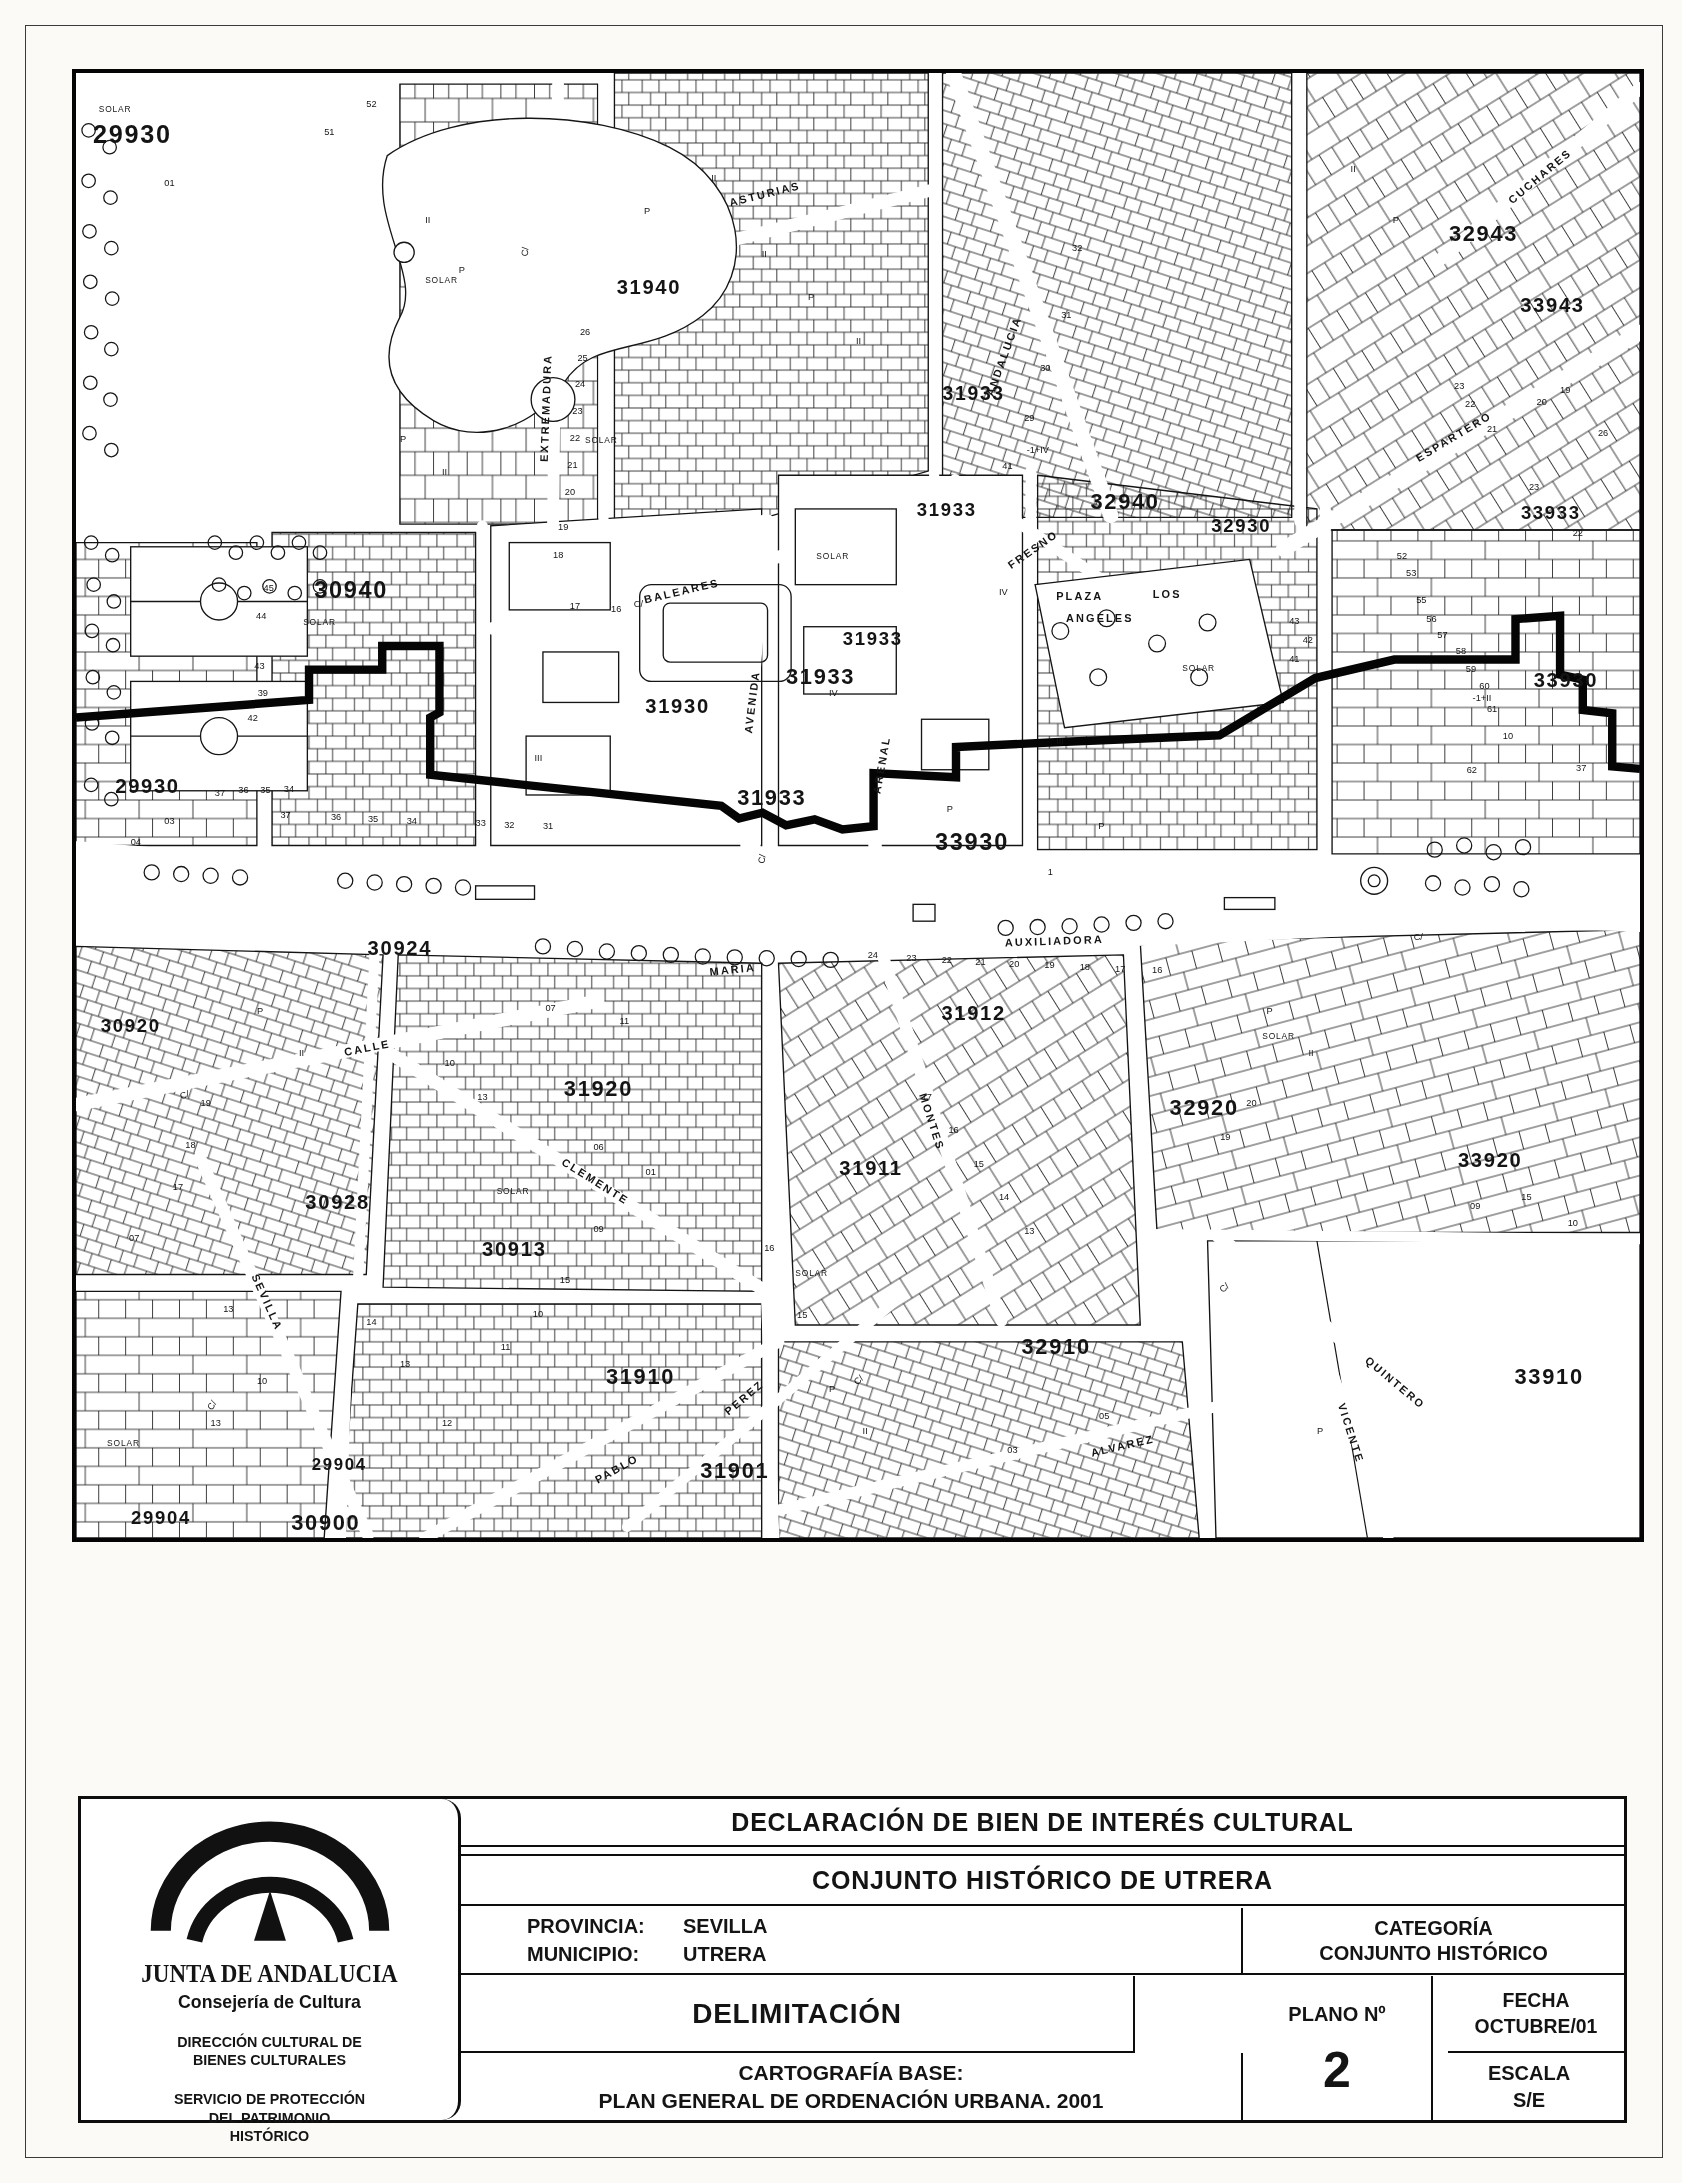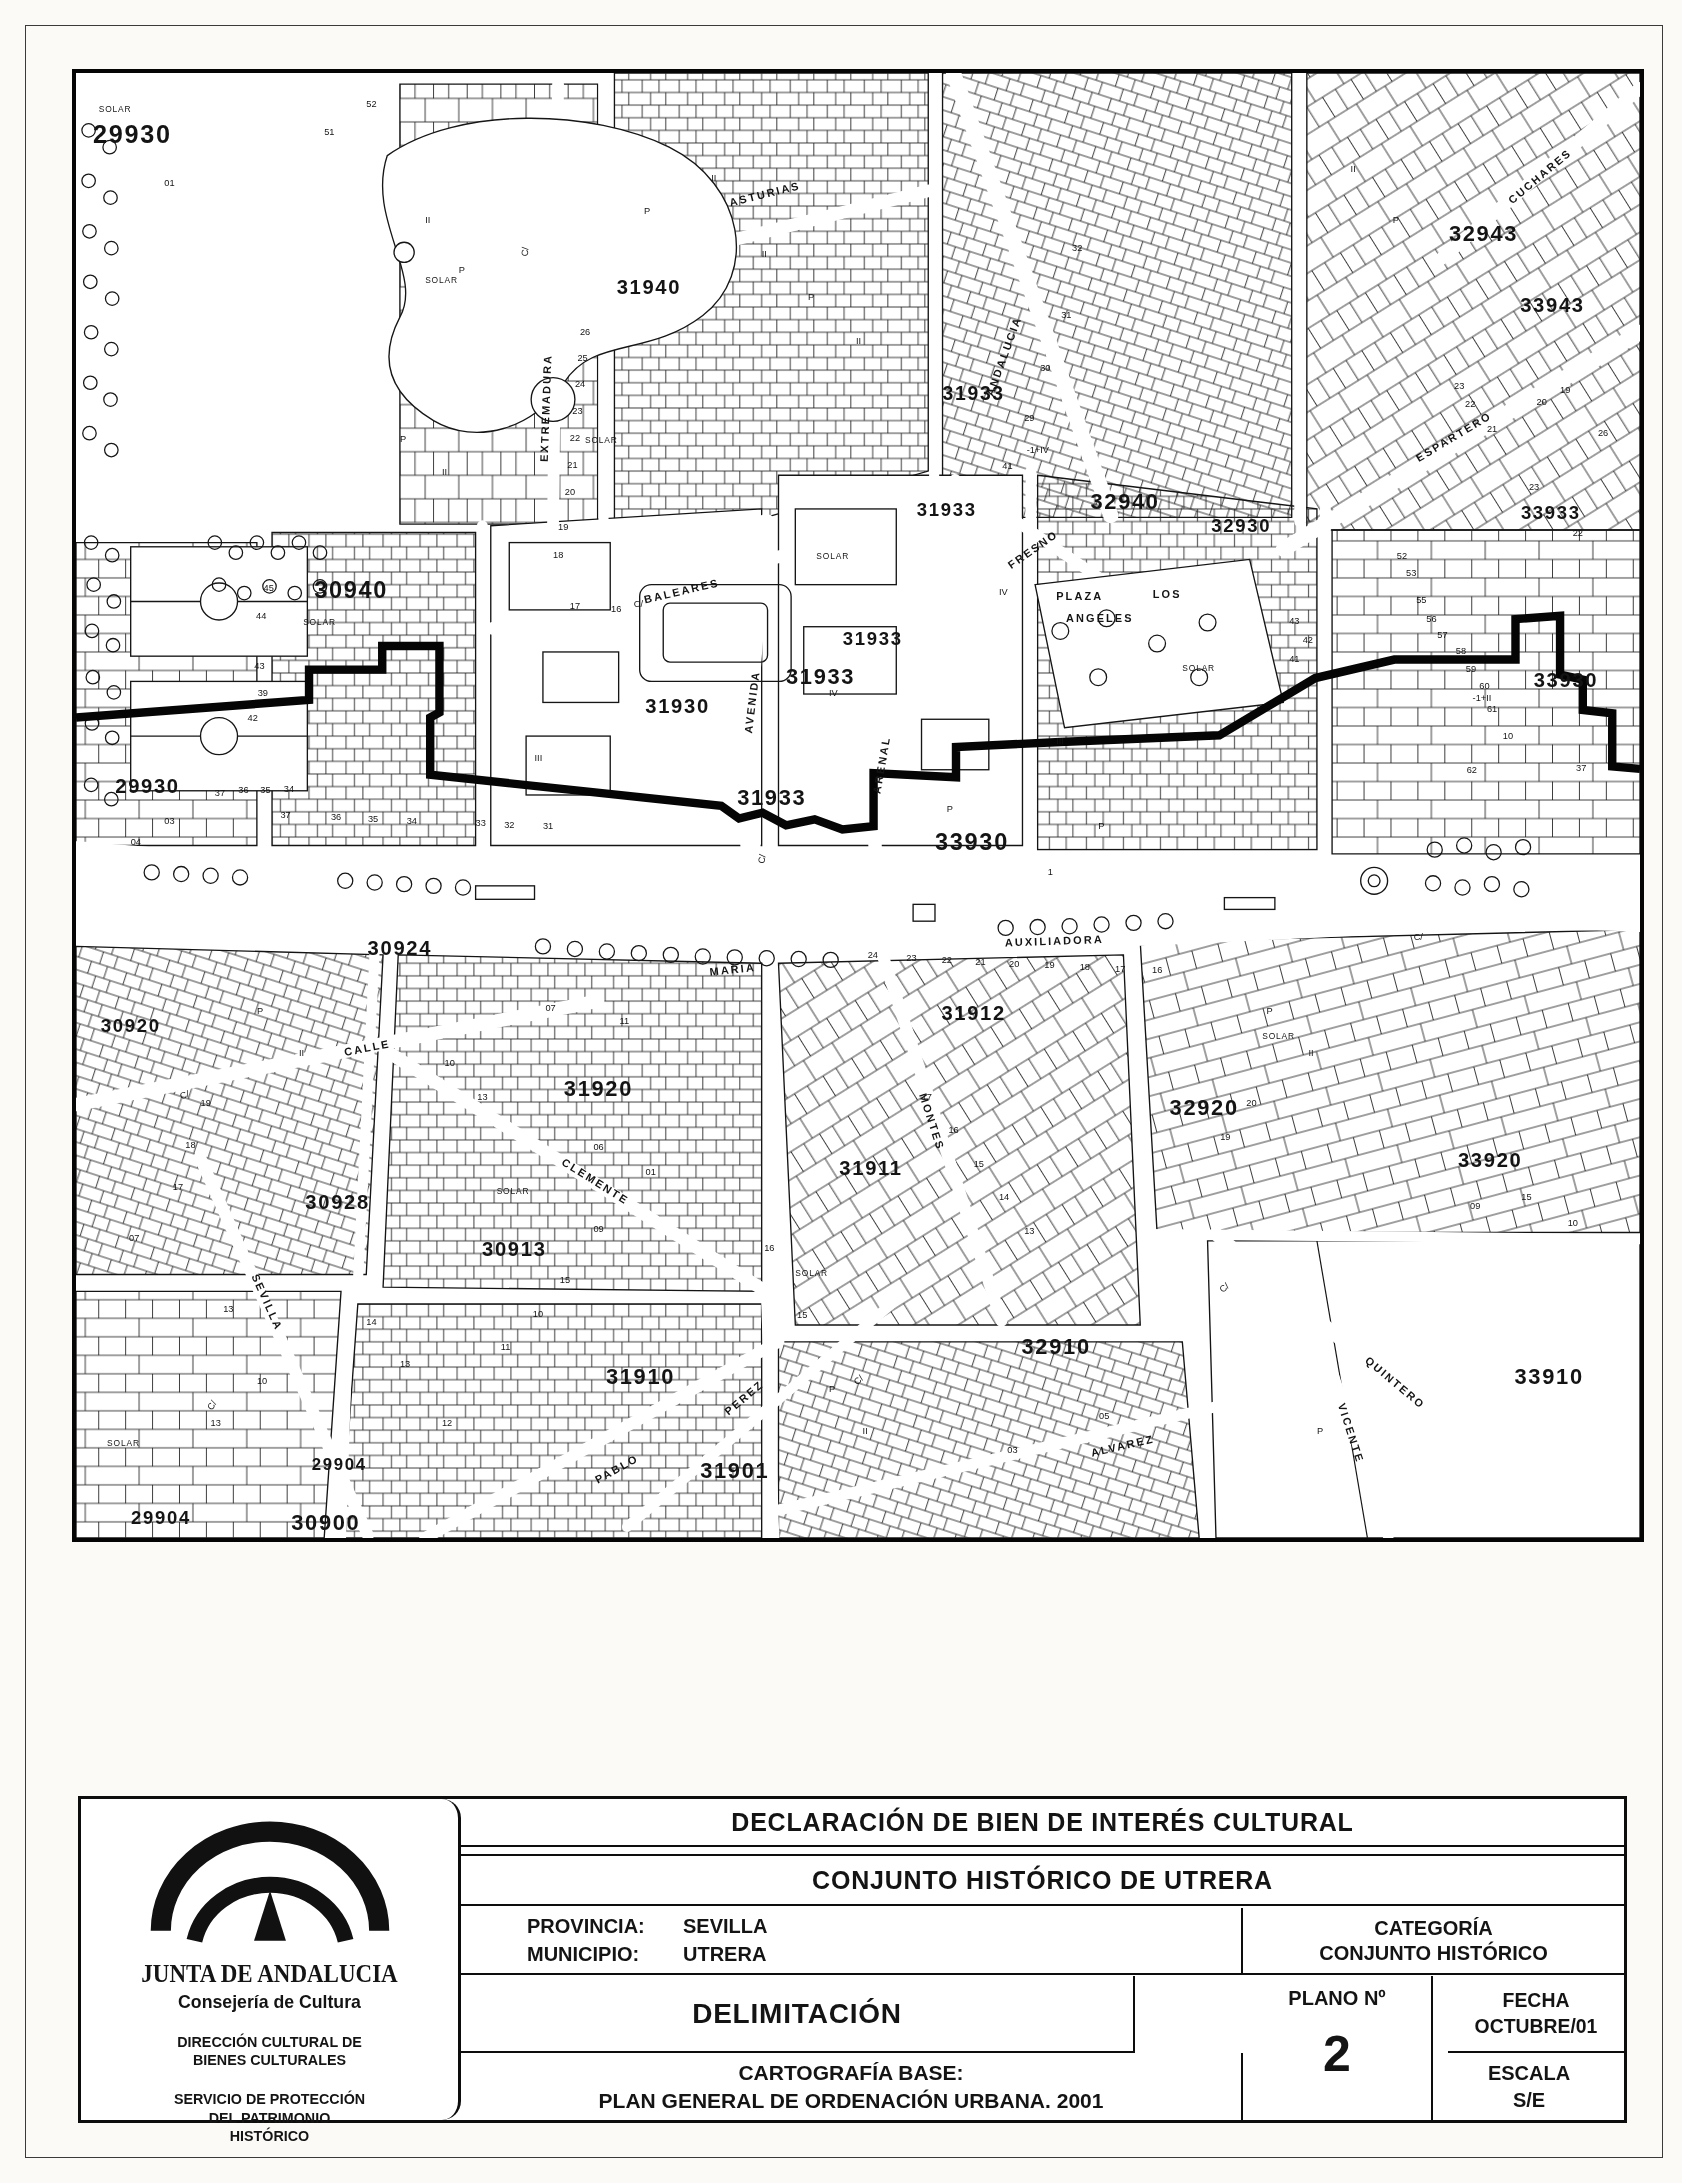--- a/index.html
+++ b/index.html
@@ -16,21 +16,21 @@
   .tb-right{position:absolute;left:380px;top:0;right:0;bottom:0;}
   .cell{position:absolute;box-sizing:border-box;display:flex;align-items:center;justify-content:center;text-align:center;}
   .r1{left:0;right:0;top:0;height:48px;border-bottom:2.5px solid #0d0d0d;font-size:25px;font-weight:bold;letter-spacing:0.8px;}
   .dbl{position:absolute;left:0;right:0;top:50px;height:5px;border-bottom:2.5px solid #0d0d0d;}
   .r2{left:0;right:0;top:58px;height:49px;border-bottom:2.5px solid #0d0d0d;font-size:25px;font-weight:bold;letter-spacing:0.8px;}
   .r3main{left:0;top:109px;width:782px;height:67px;border-right:2.5px solid #0d0d0d;border-bottom:2.5px solid #0d0d0d;justify-content:flex-start;}
   .pm{display:grid;grid-template-columns:156px auto;row-gap:5px;text-align:left;padding-left:66px;font-size:20px;font-weight:bold;}
   .r3right{left:782px;top:109px;right:0;height:67px;border-bottom:2.5px solid #0d0d0d;flex-direction:column;font-size:20px;font-weight:bold;line-height:1.25;}
   .r4main{left:0;top:177px;width:674px;height:77px;border-right:2.5px solid #0d0d0d;border-bottom:2.5px solid #0d0d0d;font-size:28px;font-weight:bold;letter-spacing:0.8px;}
   .plano{left:782px;top:177px;width:190px;height:147px;border-right:2.5px solid #0d0d0d;flex-direction:column;justify-content:flex-start;font-weight:bold;}
-  .plano .pl{font-size:20px;margin-top:11px;}
+  .plano .pl{font-size:20px;margin-top:27px;}
   .plano .pn{font-size:50px;margin-top:15px;}
   .fecha{left:973px;top:177px;right:0;height:77px;border-bottom:2.5px solid #0d0d0d;flex-direction:column;font-size:19.4px;font-weight:bold;line-height:1.3;margin-left:14px;}
   .r5main{left:0;top:254px;width:782px;bottom:0;border-right:2.5px solid #0d0d0d;flex-direction:column;font-size:21px;font-weight:bold;line-height:1.3;}
   .escala{left:973px;top:254px;right:0;bottom:0;flex-direction:column;font-size:20px;font-weight:bold;line-height:1.35;}
 </style>
 </head>
 <body>
 
 <div class="page">
   <div class="outer-frame"></div>

